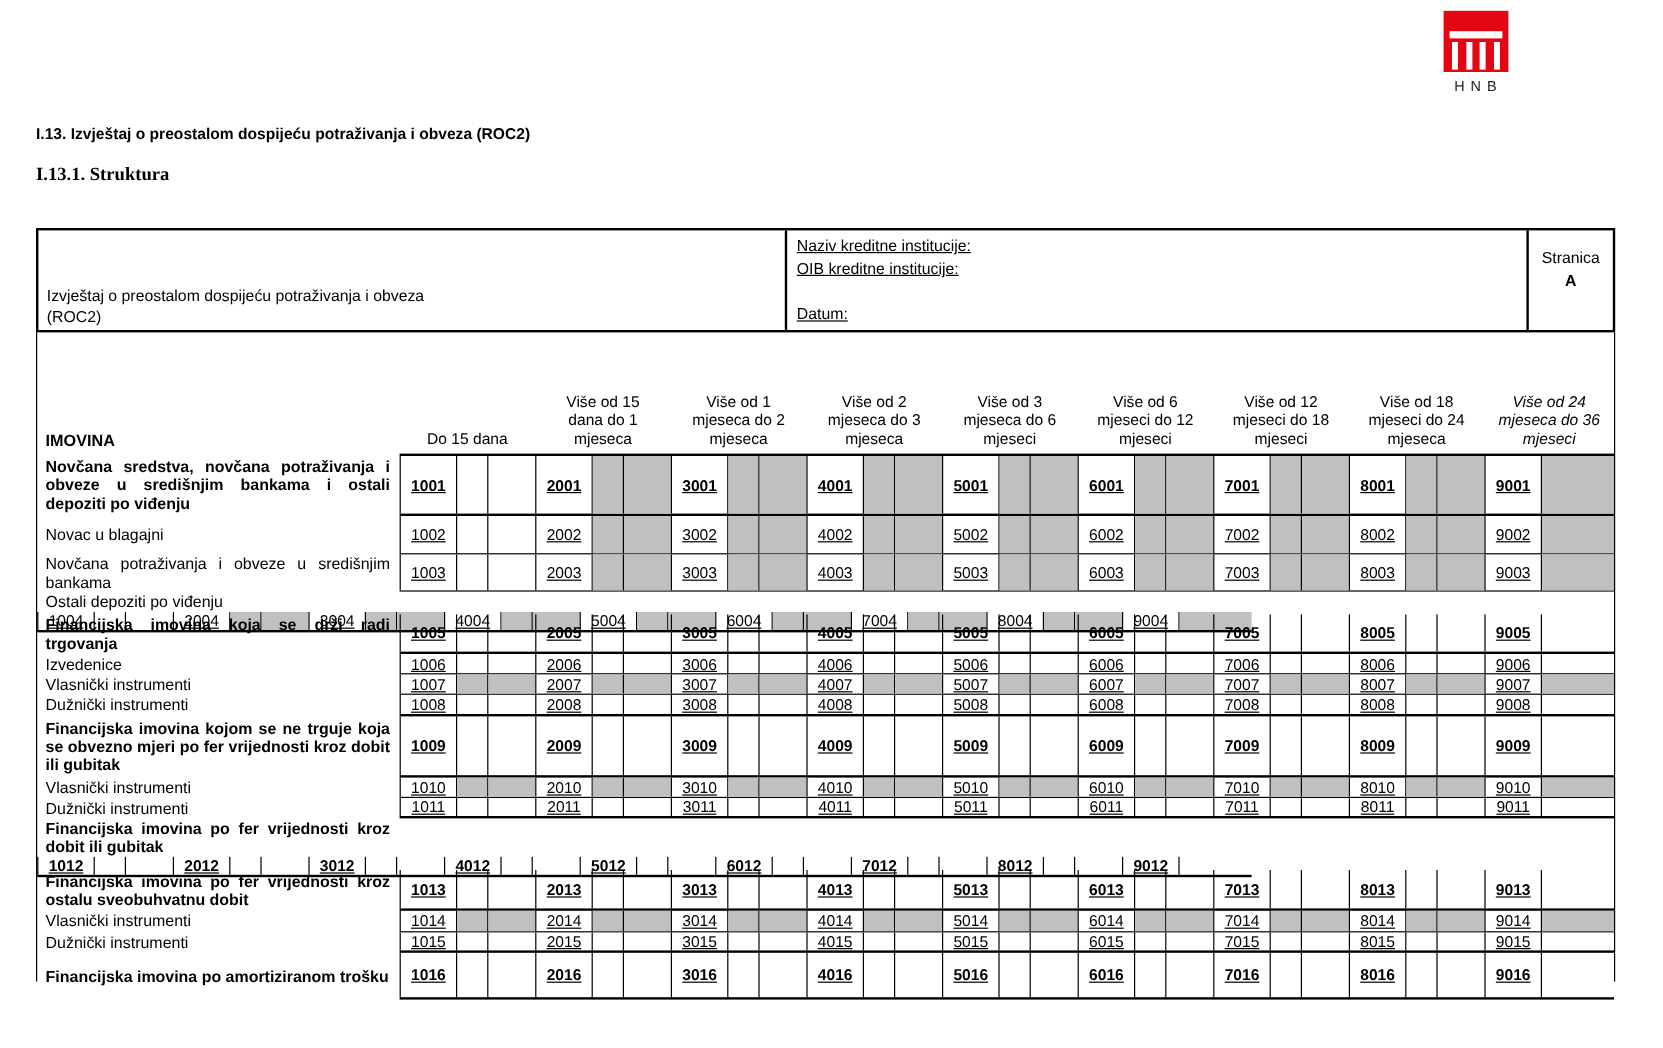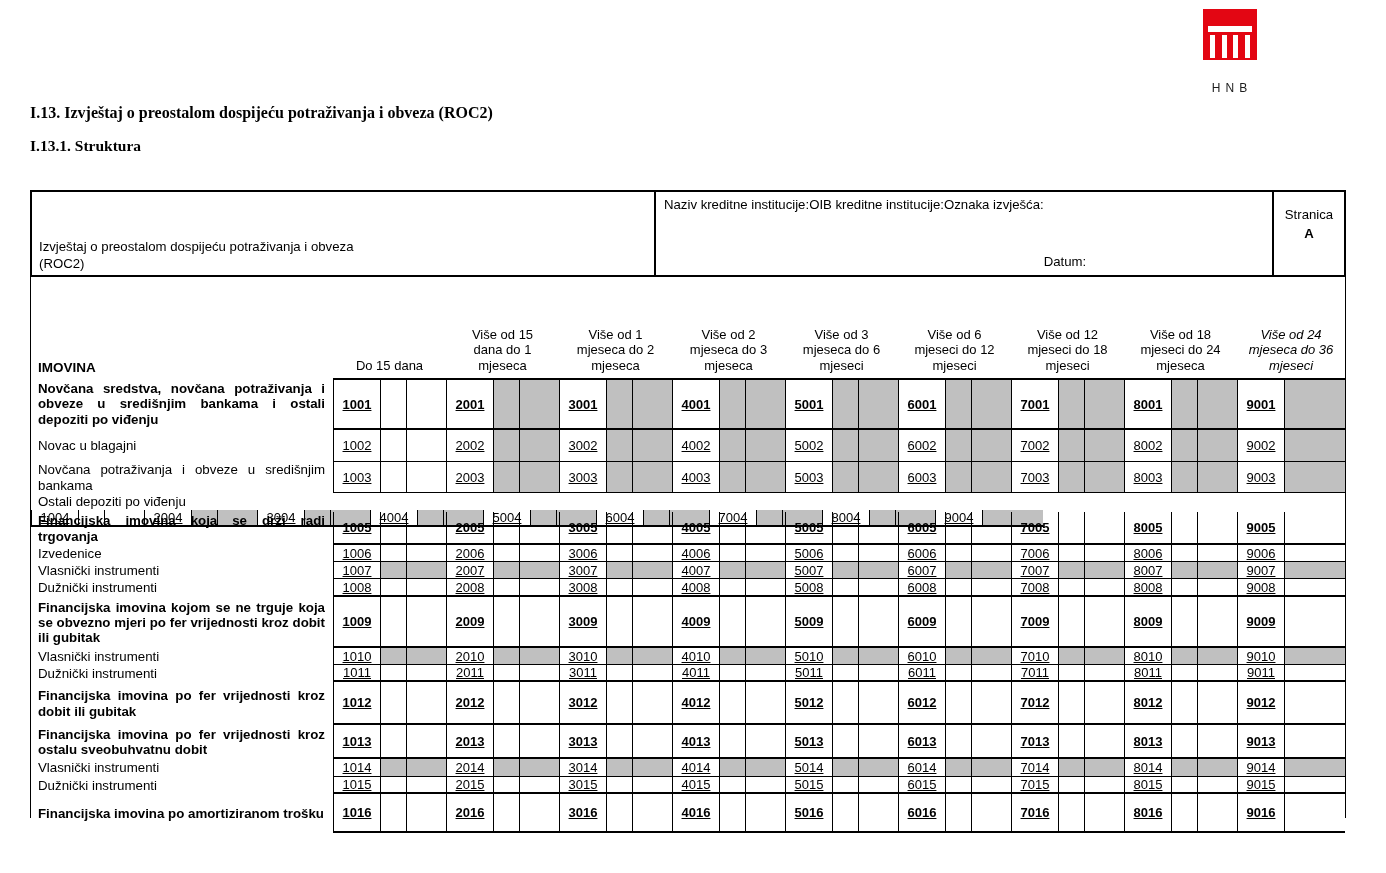--- a/index.html
+++ b/index.html
@@ -6,35 +6,35 @@
   body { background:#fff; }
   .page { position:relative; width:1386px; height:873px; background:#fff;
           font-family:"Liberation Sans", sans-serif; color:#000; overflow:hidden; }
 
   
   .logo { position:absolute; left:1203px; top:9px; width:54px; text-align:center; }
   .logo-mark { position:relative; width:54px; height:51px; background:#e30613; }
   .logo-bar { position:absolute; left:5px; right:5px; top:17px; height:6px; background:#fff; }
   .logo-cols { position:absolute; left:7px; right:7px; top:26px; bottom:2px; display:flex; justify-content:space-between; }
   .logo-cols span { width:5px; background:#fff; }
-  .logo-text { margin-top:21px; font-size:12px; letter-spacing:5px; padding-left:4px; color:#1c1c1c; }
+  .logo-text { margin-top:5px; font-size:12px; letter-spacing:5px; padding-left:4px; color:#1c1c1c; }
 
   
-  .title-main { position:absolute; left:30px; top:104px; font-family:Liberation Serif, serif;
-                font-size:16px; font-weight:bold; }
+  .title-main { position:absolute; left:30px; top:104px; font-family:Liberation Sans, sans-serif;
+                font-size:13px; font-weight:bold; }
   .title-sub  { position:absolute; left:30px; top:137px; font-family:"Liberation Serif", serif;
                 font-size:15.5px; font-weight:bold; }
 
   
   .hdr-box { position:absolute; left:30px; top:190px; width:1316px; height:87px;
              border:2px solid #000; display:flex; font-size:13.2px; }
   .hdr-left { width:624px; border-right:2px solid #000; display:flex; flex-direction:column;
               justify-content:flex-end; padding:0 4px 3px 7px; line-height:16.5px; }
-  .hdr-mid { flex:1; border-right:2px solid #000; display:flex; flex-direction:row;
-             padding:3px 20px 4px 8px; line-height:19.4px; }
+  .hdr-mid { flex:1; border-right:2px solid #000; display:flex; flex-direction:column;
+             padding:3px 20px 4px 8px; line-height:19.4px;text-decoration:underline; }
   .hdr-mid .datum { margin-top:auto; }
   .hdr-page { width:70px; text-align:center; padding-top:13px; line-height:19px; }
   .hdr-page .page-a { font-weight:bold; }
 
   
   .maintable { position:absolute; left:30px; top:277px; width:1316px; height:541px;
                border-left:1px solid #000; border-right:1px solid #000; font-size:13px; }
   .headband { height:101px; display:flex; align-items:flex-end; }
   .imovina-cell { width:302px; padding:0 0 3px 7px; font-weight:bold; font-size:13.5px; }
   .colheads { width:1012px; display:flex; }
@@ -81,21 +81,20 @@
   <div class="title-sub">I.13.1. Struktura</div>
 
   <div class="hdr-box">
     <div class="hdr-left">
       <div>Izvještaj o preostalom dospijeću potraživanja i obveza</div>
       <div>(ROC2)</div>
     </div>
     <div class="hdr-mid">
       <div>Naziv kreditne institucije:</div>
       <div>OIB kreditne institucije:</div>
-      <div>Oznaka izvješća:</div>
       <div class="datum">Datum:</div>
     </div>
     <div class="hdr-page">
       <div>Stranica</div>
       <div class="page-a">A</div>
     </div>
   </div>
 
   <div class="maintable">
     <div class="headband">
@@ -487,21 +486,21 @@
             <div class="cell code">7011</div>
             <div class="cell val"></div>
             <div class="spacer"></div>
             <div class="cell code">8011</div>
             <div class="cell val"></div>
             <div class="spacer"></div>
             <div class="cell code">9011</div>
             <div class="cell val wide"></div>
           </div>
         </div>
-        <div class="trow b" style="height: 43px;">
+        <div class="trow b" style="height: 43px; flex-direction: column;">
           <div class="row-label">
             <span>Financijska imovina po fer vrijednosti kroz dobit ili gubitak</span>
           </div>
           <div class="cells thick">
             <div class="cell code">1012</div>
             <div class="cell val"></div>
             <div class="spacer"></div>
             <div class="cell code">2012</div>
             <div class="cell val"></div>
             <div class="spacer"></div>

